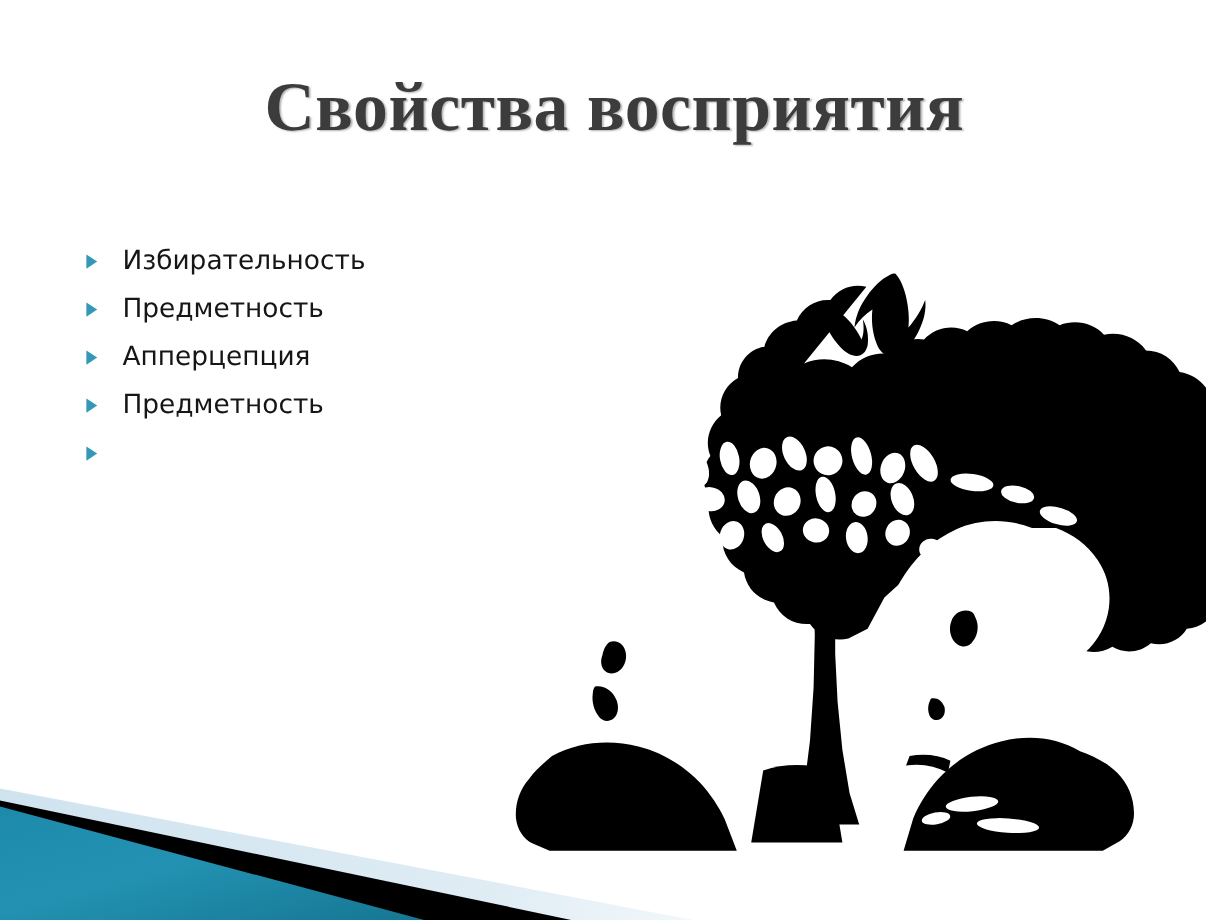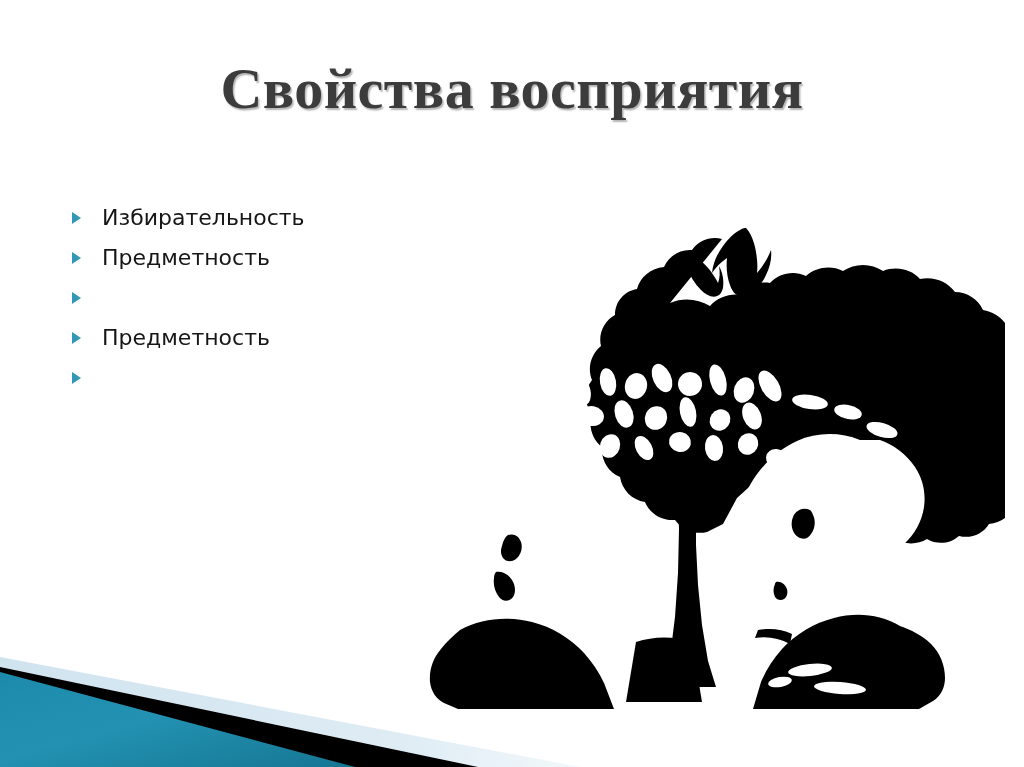--- a/index.html
+++ b/index.html
@@ -132,20 +132,21 @@
       <span class="bullet-marker">
         <span class="tri"></span>
       </span>
       <span class="bullet-text">Предметность</span>
     </li>
 
     <li class="bullet-row">
       <span class="bullet-marker">
         <span class="tri"></span>
       </span>
+      <span class="bullet-text">Апперцепция</span>
     </li>
 
 
     <li class="bullet-row">
       <span class="bullet-marker">
         <span class="tri"></span>
       </span>
       <span class="bullet-text">Предметность</span>
     </li>
 

